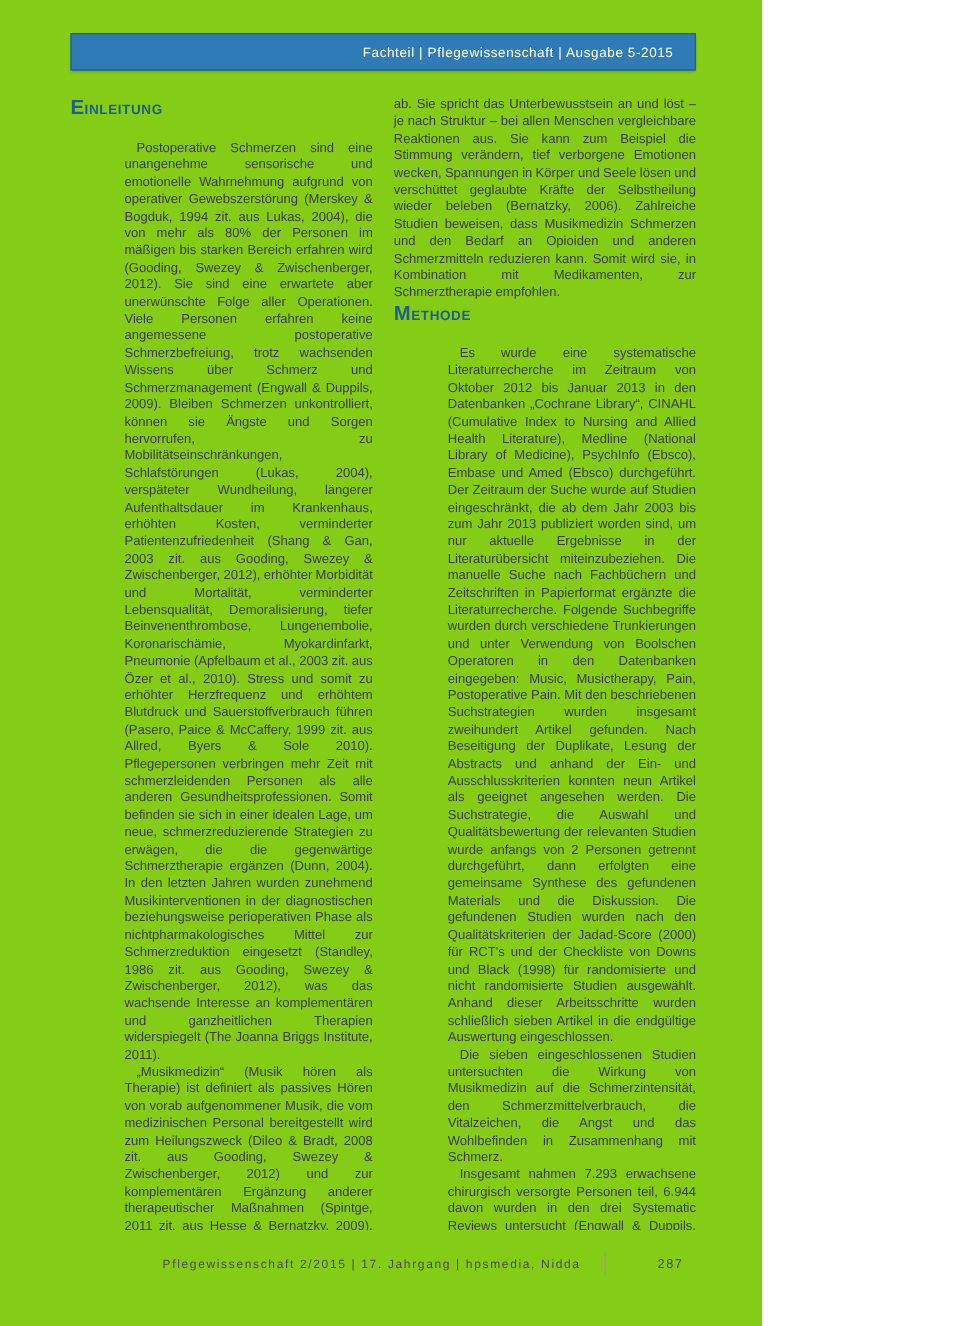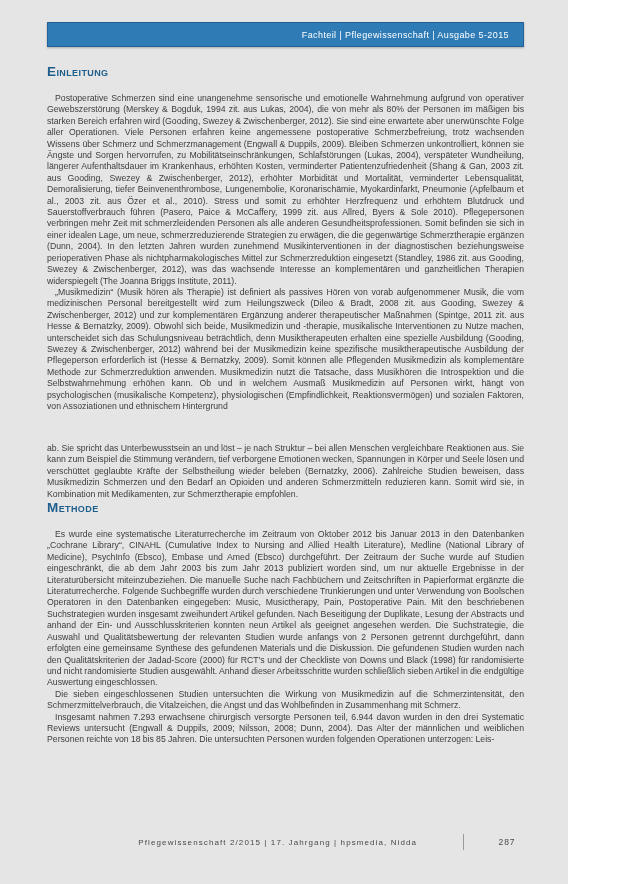--- a/index.html
+++ b/index.html
@@ -3,23 +3,23 @@
 <meta charset="utf-8">
 <style>
   html, body {
     margin: 0;
     padding: 0;
     background: #ffffff;
     font-family: "Liberation Sans", "DejaVu Sans", sans-serif;
   }
   .page {
     position: relative;
-    width: 568px;
+    width: 508px;
     height: 884px;
-    background: #e5e5e5;
+    background: #84cc16;
     overflow: hidden;
   }
   .banner {
     position: absolute;
     top: 22px;
     left: 47px;
     right: 44px;
     height: 25px;
     background: var(--banner-bg, #2e7bb6);
     border: 1px solid var(--banner-border, #246196);
@@ -35,23 +35,22 @@
     font-size: 9px;
     letter-spacing: 0.4px;
   }
   .content {
     position: absolute;
     top: 64px;
     left: 47px;
     right: 44px;
     bottom: 64px;
     display: flex;
-    gap: 2px;
+    gap: 14px;
     overflow: hidden;
-    flex-direction: column;
   }
   .col {
     flex: 1 1 0;
     min-width: 0;
   }
   .section-heading {
     font-variant: small-caps;
     font-weight: 600;
     font-size: 13.5px;
     line-height: 16px;
@@ -66,20 +65,21 @@
     font-size: 8.7px;
     line-height: 11.4px;
     text-align: justify;
     color: var(--body-text, #3d3d3d);
     hyphens: auto;
     -webkit-hyphens: auto;
     word-spacing: -0.2px;
   }
   .para.indent {
     text-indent: 8px;
+    margin-left: 36px;
   }
   .footer {
     position: absolute;
     left: 47px;
     right: 44px;
     bottom: 34px;
     display: flex;
     align-items: center;
     color: var(--footer-text, #4a4a4a);
   }

